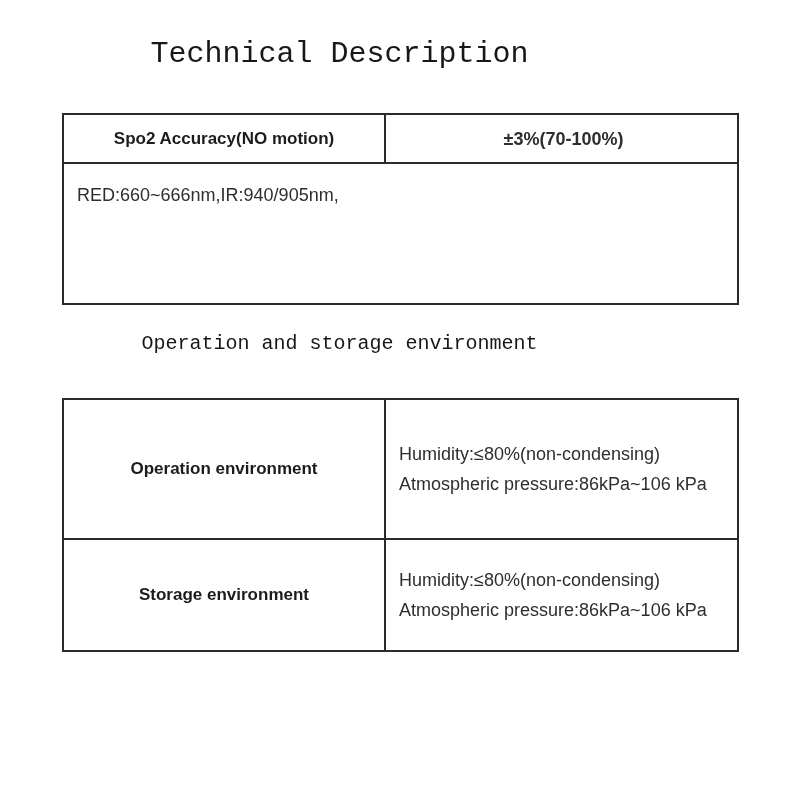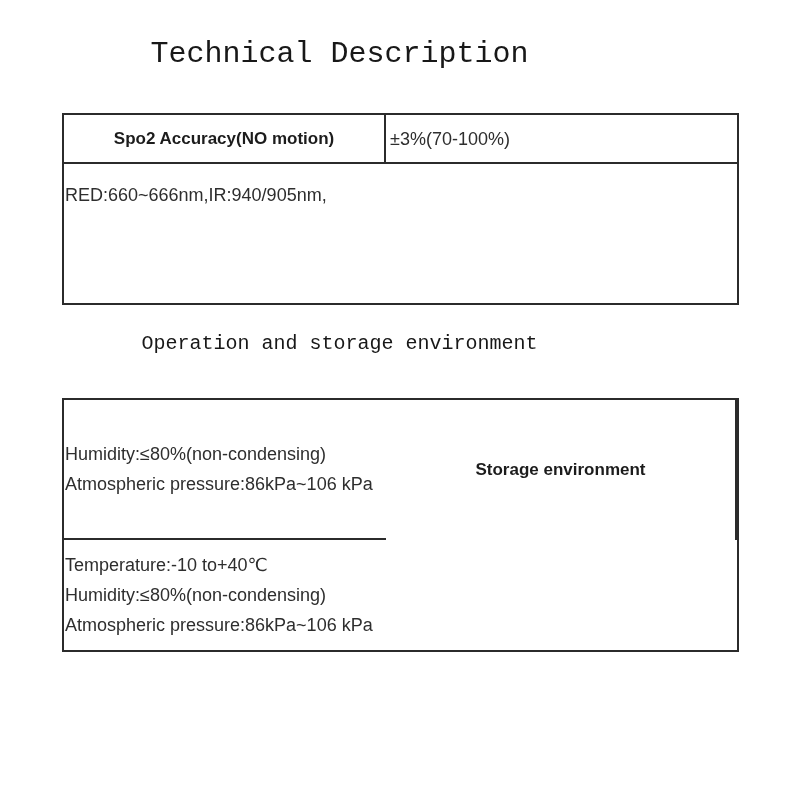--- a/index.html
+++ b/index.html
@@ -61,26 +61,28 @@
   }
   .label-cell .label-inner { max-width: 240px; }
   .row-border { border-bottom: 2px solid #2b2b2b; }
   .value-cell {
     display: flex;
     flex-direction: column;
     justify-content: center;
     font-size: 18px;
     line-height: 30px;
     color: #2e2e2e;
-    padding-left: 1px;
+    padding-left: 13px;
     padding-right: 4px;
   }
   .value-cell.center {
+    align-items: center;
     padding-left: 4px;
     padding-right: 0;
+    font-weight: bold;
   }
   .value-line { white-space: nowrap; }
 </style>
 </head>
 <body>
 
 <div class="page">
 
   <div class="section-title title-technical">Technical Description</div>
 
@@ -96,28 +98,30 @@
 
     <div class="value-cell">
       <div class="value-line">RED:660~666nm,IR:940/905nm,</div>
     </div>
   </div>
 
   <div class="section-title title-environment">Operation and storage environment</div>
 
   <div class="spec-table table-environment">
 
+    <div class="label-cell row-border">
+      <span class="label-inner">Operation environment</span>
+    </div>
     <div class="value-cell row-border">
       <div class="value-line">Humidity:≤80%(non-condensing)</div>
       <div class="value-line">Atmospheric pressure:86kPa~106 kPa</div>
     </div>
 
     <div class="label-cell">
       <span class="label-inner">Storage environment</span>
     </div>
     <div class="value-cell">
-      <div class="value-line">Temperature:-10 to+40℃</div>
       <div class="value-line">Humidity:≤80%(non-condensing)</div>
       <div class="value-line">Atmospheric pressure:86kPa~106 kPa</div>
     </div>
   </div>
 
 </div>
 
 </body></html>

